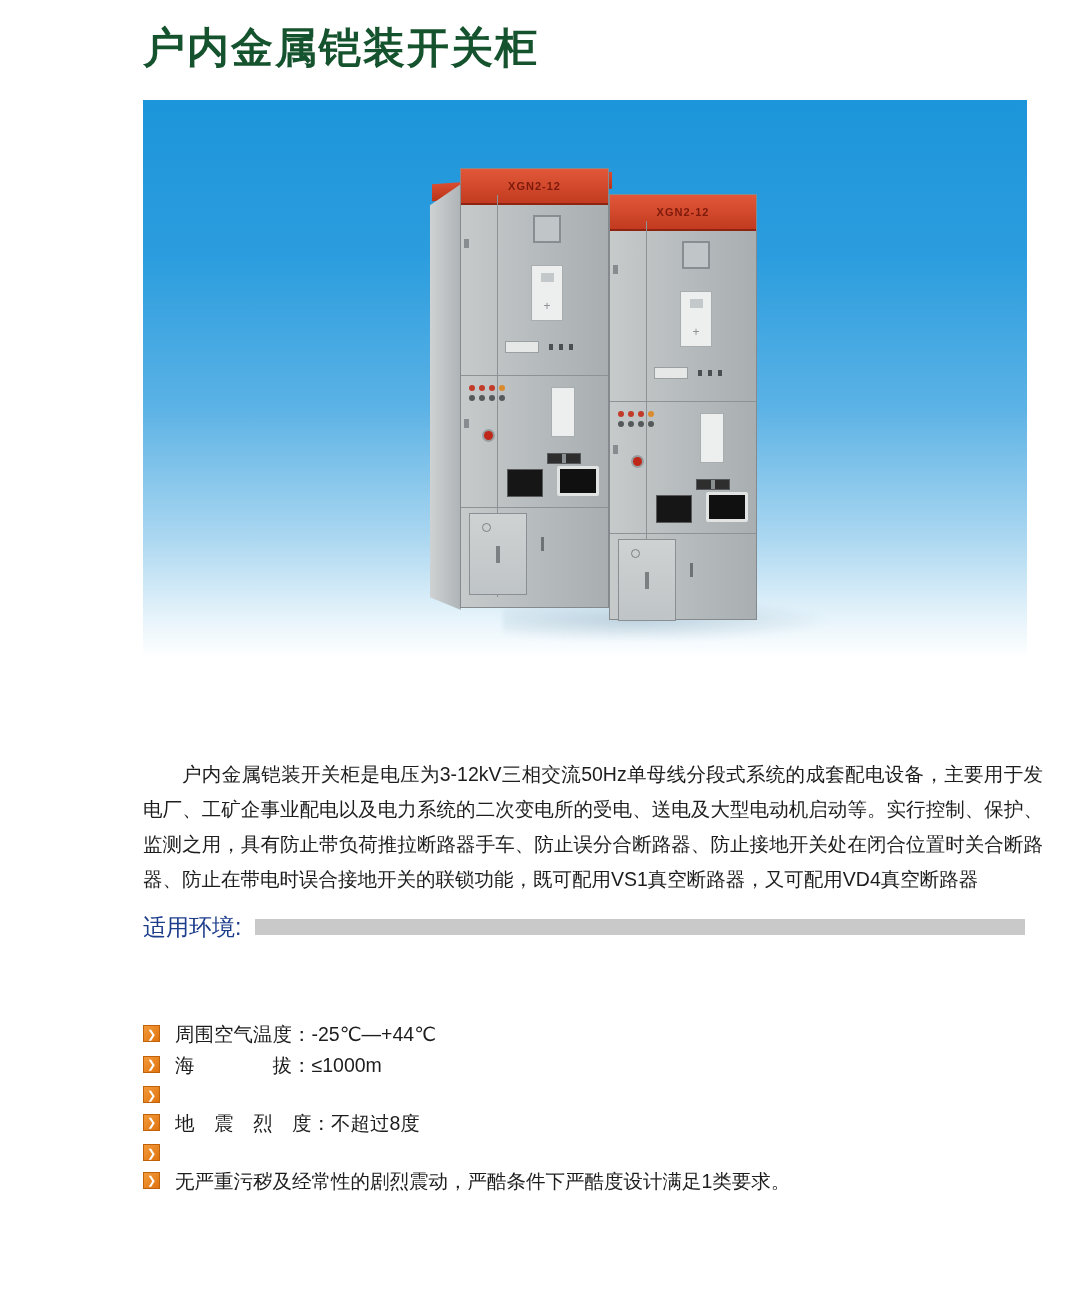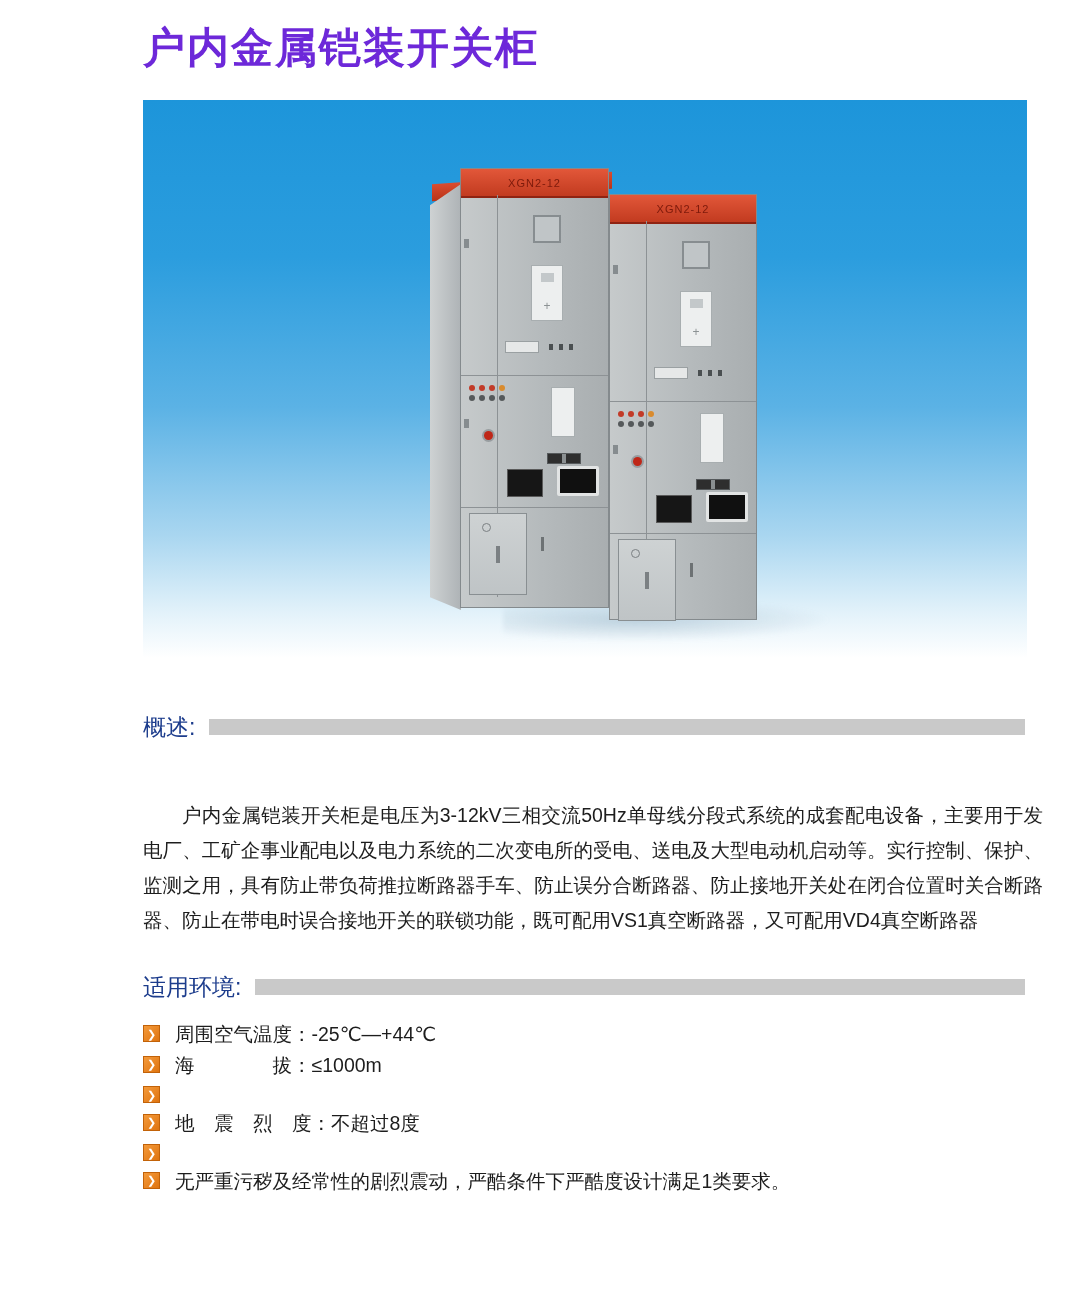--- a/index.html
+++ b/index.html
@@ -2,21 +2,21 @@
 <html><head>
 <meta charset="utf-8">
 <style>
   * { margin:0; padding:0; box-sizing:border-box; }
   body { background:#ffffff; font-family:"Liberation Sans","DejaVu Sans",sans-serif; }
   .page { position:relative; width:1084px; height:1307px; background:#ffffff; overflow:hidden; }
 
   
   .page-title {
     position:absolute; left:143px; top:20px;
-    font-size:42px; font-weight:bold; color:#6d28d9; letter-spacing:2px;
+    font-size:42px; font-weight:bold; color:#14532d; letter-spacing:2px;
   }
 
   
   .photo-panel {
     position:absolute; left:143px; top:100px; width:884px; height:558px;
     background:linear-gradient(180deg,#1d95da 0%,#2b9dde 28%,#5bb2e5 55%,#a9d6f0 78%,#e3f2fa 92%,#ffffff 100%);
   }
   .cabinets { position:absolute; left:287px; top:68px; width:330px; height:455px; }
   .cab-shadow {
     position:absolute; left:360px; top:498px; width:330px; height:44px;
@@ -34,25 +34,25 @@
     clip-path:polygon(100% 0, 100% 100%, 0 97%, 0 5%);
   }
   .cab {
     position:absolute; border:1px solid #848a8d;
     background:linear-gradient(90deg,#c6cacb 0%,#b5babc 55%,#a9aeb0 100%);
   }
   .cab.left  { left:30px;  top:0;    width:149px; height:440px; }
   .cab.right { left:179px; top:26px; width:148px; height:426px; }
 
   .cab-banner {
-    position:absolute; left:0; right:0; top:0; height:29px;
+    position:absolute; left:0; right:0; top:0; height:36px;
     background:linear-gradient(180deg,#e25739,#c23b20);
     border-bottom:2px solid #8f2312;
     display:flex; align-items:center; justify-content:center;
-    color:#7d1a0b; font-weight:normal; font-size:11px; letter-spacing:1px;
+    color:#7d1a0b; font-weight:bold; font-size:11px; letter-spacing:1px;
   }
   .v-line  { position:absolute; left:36px; top:26px; bottom:10px; width:1px; background:#8d9295; }
   .h-line1 { position:absolute; left:0; right:0; top:206px; height:1px; background:#8d9295; }
   .h-line2 { position:absolute; left:0; right:0; top:338px; height:1px; background:#8d9295; }
   .hinge   { position:absolute; left:3px; width:5px; height:9px; background:#868c8f; }
   .hinge.h1 { top:70px; } .hinge.h2 { top:250px; }
 
   .square-window {
     position:absolute; left:72px; top:46px; width:28px; height:28px;
     border:2px solid #878d90; background:#c0c5c7;
@@ -107,27 +107,27 @@
   .drawer::after {
     content:""; position:absolute; left:26px; top:32px; width:4px; height:17px; background:#7b8083;
   }
 
   
   .sec-header {
     position:absolute; left:143px; width:882px; height:30px;
     display:flex; align-items:center;
   }
   .sec-header.overview { top:712px; }
-  .sec-header.env      { top:972px; }
+  .sec-header.env      { top:912px; }
   .sec-heading { font-size:23px; color:#1c3c8c; white-space:nowrap; }
   .sec-bar { flex:1; height:16px; background:#c9c9c9; margin-left:14px; }
 
   
   .overview-body {
-    position:absolute; left:143px; top:798px; width:900px;
+    position:absolute; left:143px; top:757px; width:900px;
     font-size:19.5px; line-height:35px; color:#1d1d1d;
     text-align:justify; text-indent:2em;
   }
 
   
   .env-list { position:absolute; left:143px; top:1023px; width:910px; list-style:none; }
   .env-item { display:flex; align-items:flex-start; margin-bottom:8.5px;
     font-size:19.5px; line-height:22px; color:#1d1d1d; }
   .bullet-icon {
     flex-shrink:0; width:17px; height:17px; margin:2px 15px 0 0;
@@ -209,24 +209,20 @@
         <div class="mid-label"></div>
         <div class="tag-pair"></div>
         <div class="win1"></div>
         <div class="win2"></div>
         <div class="handle"></div>
         <div class="drawer"></div>
       </div>
     </div>
   </div>
 
-  <div class="sec-header overview">
-    <span class="sec-heading">概述:</span>
-    <span class="sec-bar"></span>
-  </div>
 
   <p class="overview-body">户内金属铠装开关柜是电压为3-12kV三相交流50Hz单母线分段式系统的成套配电设备，主要用于发电厂、工矿企事业配电以及电力系统的二次变电所的受电、送电及大型电动机启动等。实行控制、保护、监测之用，具有防止带负荷推拉断路器手车、防止误分合断路器、防止接地开关处在闭合位置时关合断路器、防止在带电时误合接地开关的联锁功能，既可配用VS1真空断路器，又可配用VD4真空断路器</p>
 
   <div class="sec-header env">
     <span class="sec-heading">适用环境:</span>
     <span class="sec-bar"></span>
   </div>
 
   <ul class="env-list">
     <li class="env-item">

